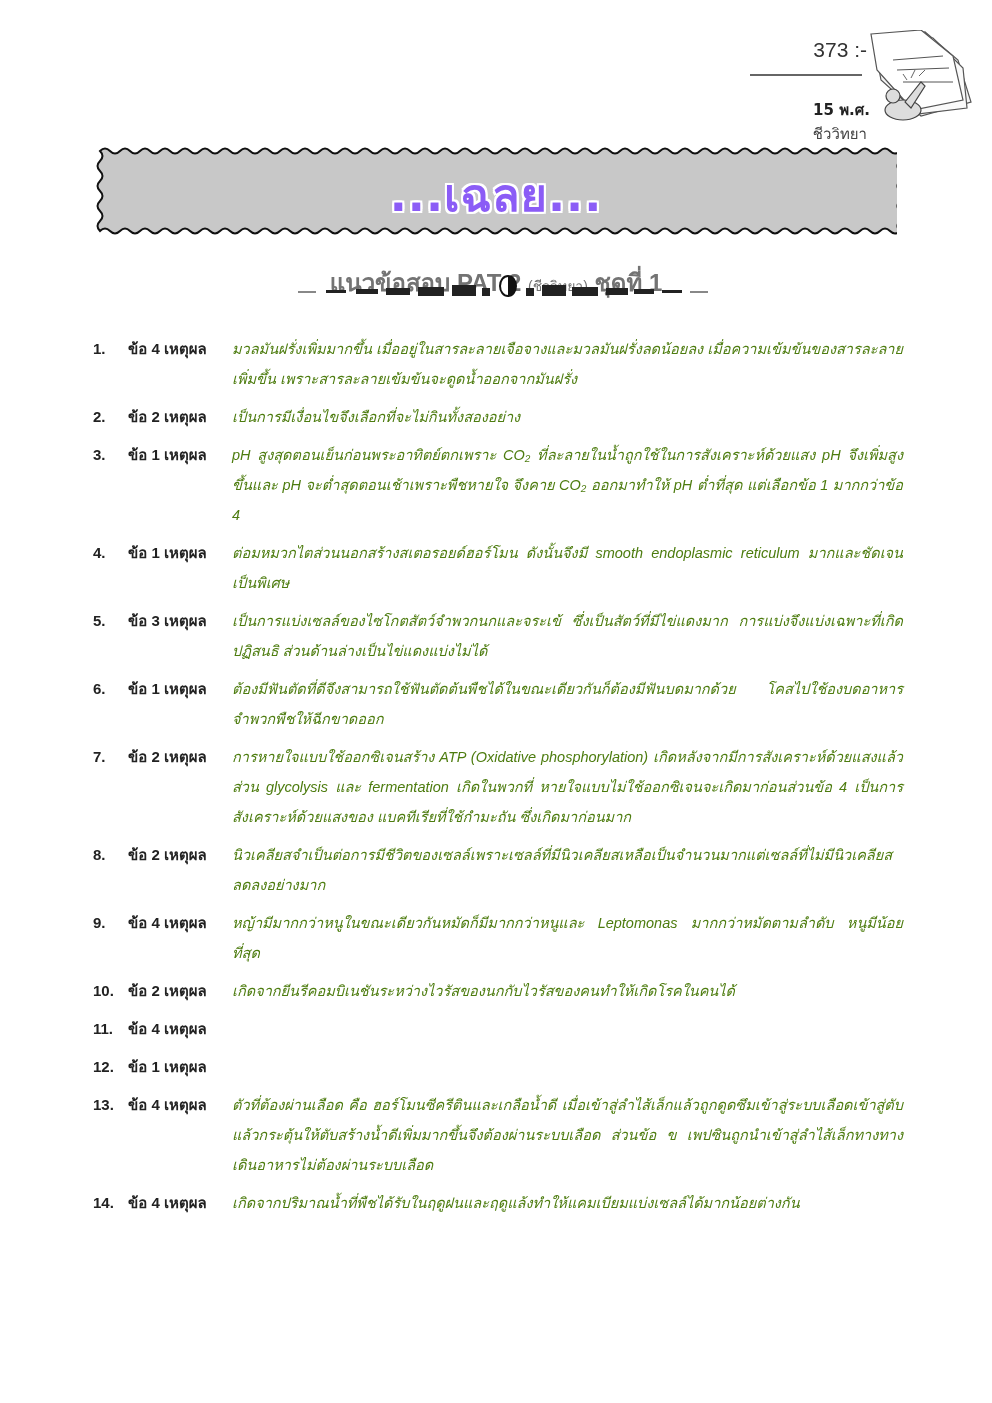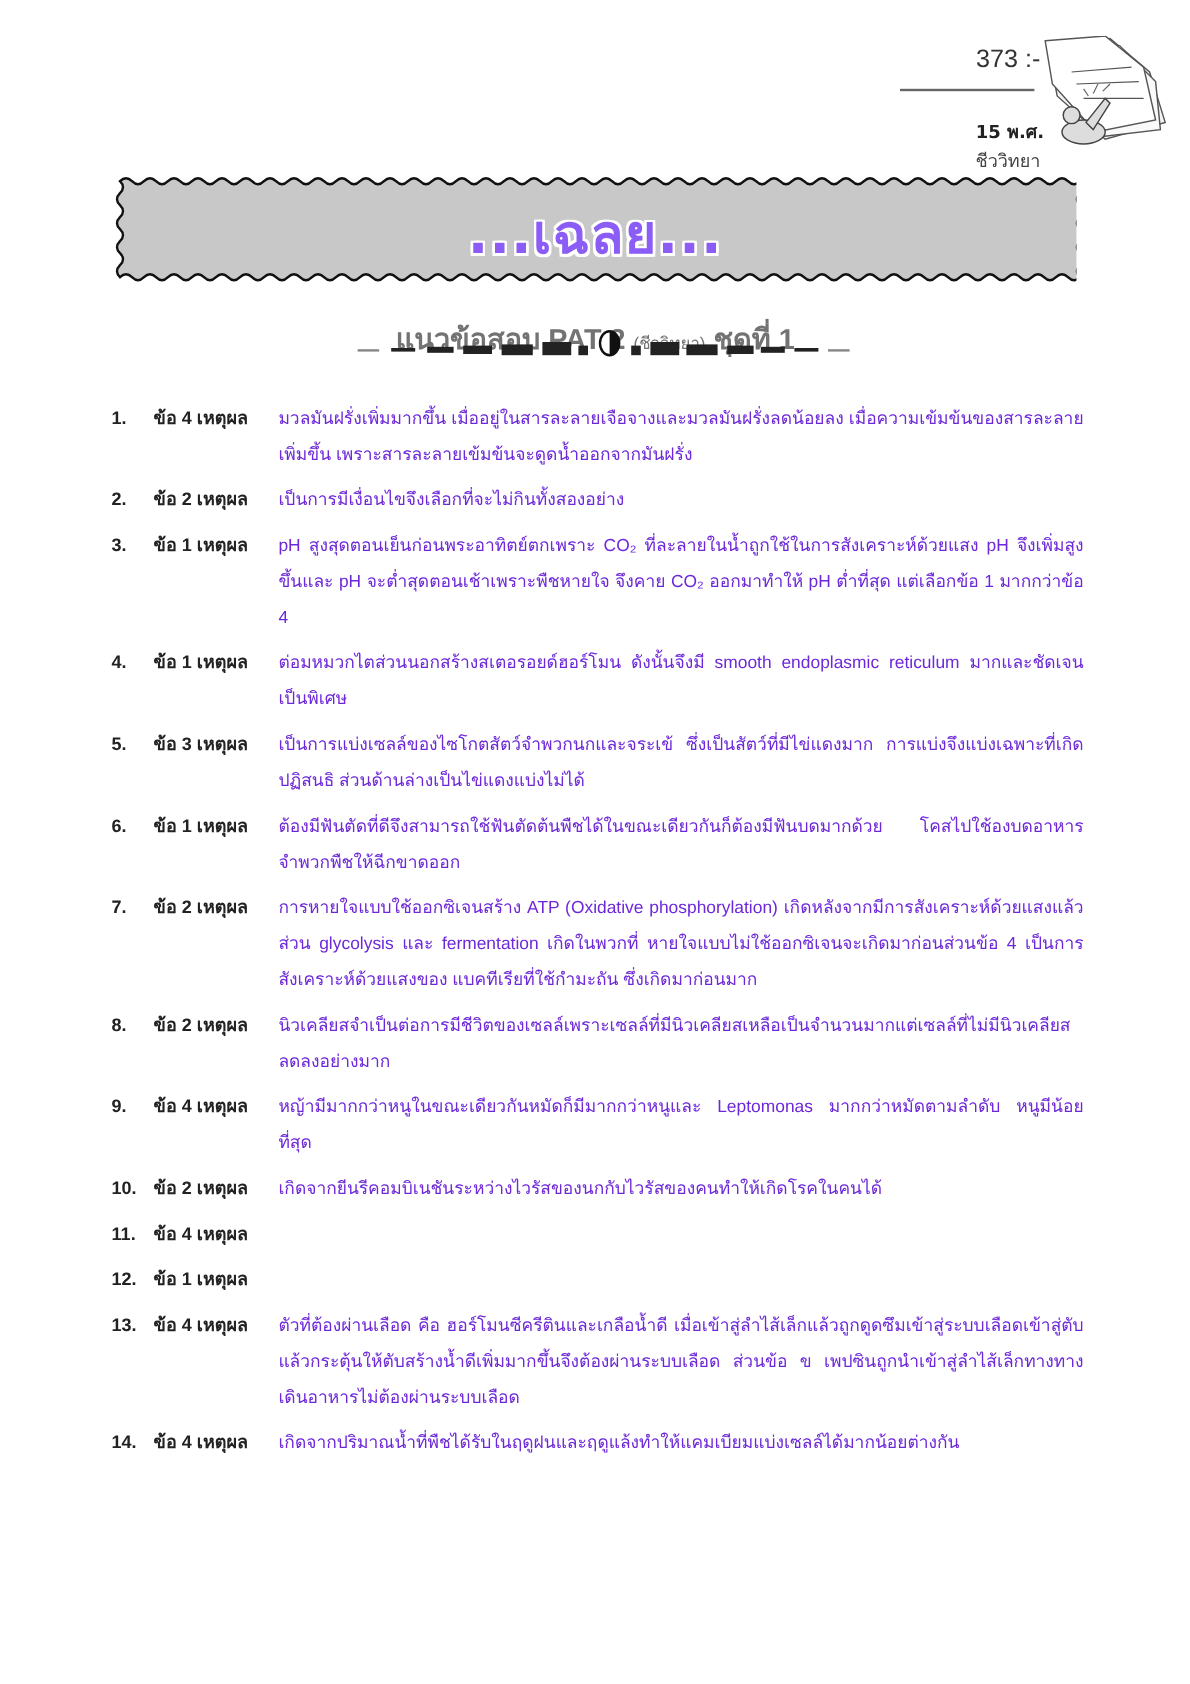--- a/index.html
+++ b/index.html
@@ -26,21 +26,21 @@
   .banner-subtitle .small { font-size: 14px; font-weight: normal; }
 
   
   .divider { position: absolute; left: 290px; top: 272px; width: 420px; height: 30px; }
 
   
   .answers { position: absolute; left: 93px; top: 334px; width: 810px; }
   .answer { display: flex; margin-bottom: 8px; }
   .answer-num { width: 35px; flex: none; font-family: "Liberation Sans", sans-serif; font-weight: bold; font-size: 15px; line-height: 30px; color: #222; }
   .answer-key { width: 104px; flex: none; font-family: "Liberation Sans", sans-serif; font-weight: bold; font-size: 15px; line-height: 30px; color: #222; white-space: nowrap; }
-  .answer-text { flex: 1; font-family: "Liberation Sans", sans-serif; font-size: 14.5px; line-height: 30px; color: #6d28d9; text-align: justify; }
+  .answer-text { flex: 1; font-family: "Liberation Sans", sans-serif; font-size: 14.5px; line-height: 30px; color: #4d7c0f; text-align: justify; font-style: italic; }
 </style>
 </head>
 <body>
 
 <div class="page-header">
   <div class="page-number">373 :-</div>
   <div class="header-rule"></div>
   <div class="header-subject">ชีววิทยา</div>
   <div class="header-date">15 พ.ศ.</div>
   <svg class="header-illustration" viewBox="0 0 125 100" width="125" height="100">

